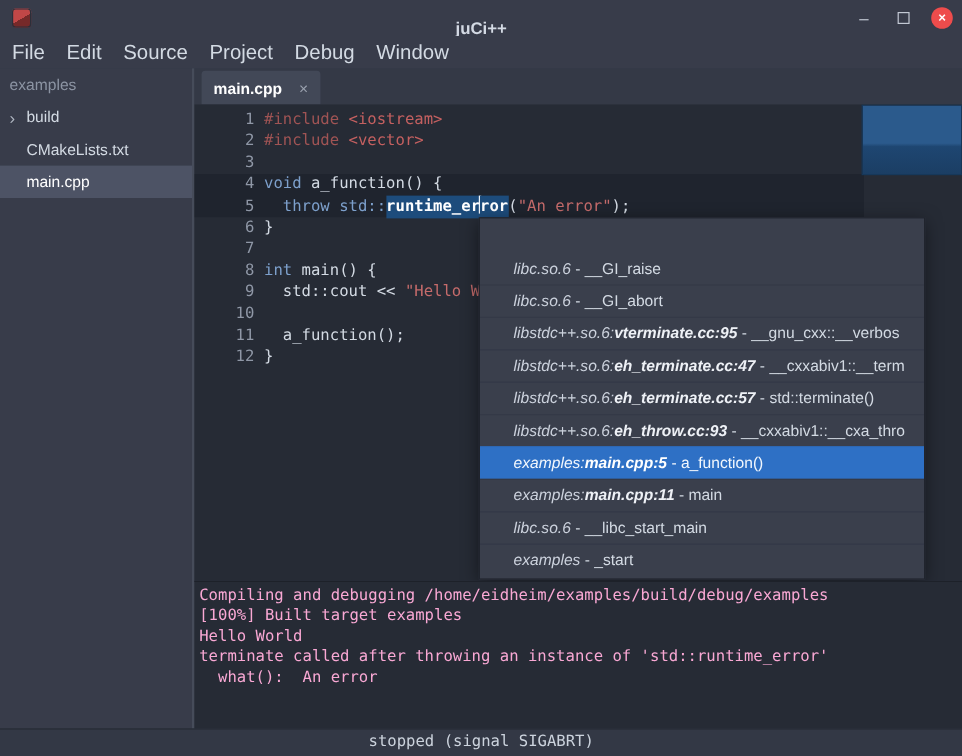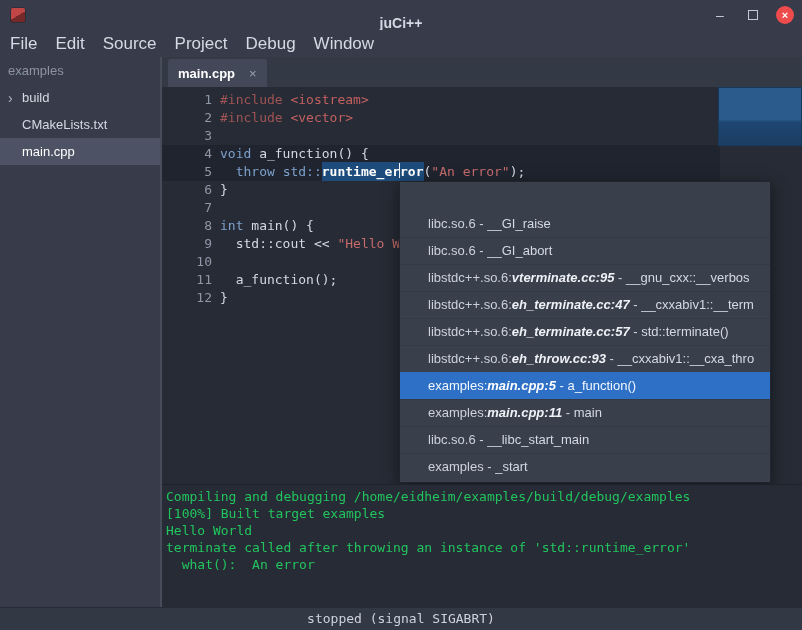--- a/index.html
+++ b/index.html
@@ -54,28 +54,28 @@
            background:linear-gradient(180deg,#2b5a8c 0%,#2b5a8c 55%,#1e4671 60%,#1b3e64 100%);
            border:1px solid #16385a;box-sizing:border-box;}
 
   .popup{position:absolute;left:237px;top:94px;width:372px;height:302px;background:#3a3f4c;
          border:1px solid #20242d;box-sizing:border-box;padding-top:29px;z-index:3;
          box-shadow:0 4px 14px rgba(0,0,0,.5);font-family:"Liberation Sans",sans-serif;overflow:hidden;}
   .prow{height:26px;line-height:26px;padding-left:28px;font-size:13px;color:#d3dae3;
         border-top:1px solid #343947;white-space:pre;overflow:hidden;}
   .prow:first-child{border-top:none;}
   .prow.sel{background:#2e70c5;border-top-color:#2e70c5;}
-  .p-it{color:#ccd2dd;}
+  .p-it{font-style:italic;color:#ccd2dd;}
   .p-b{font-weight:bold;font-style:italic;color:#eef1f6;}
   .p-pl{color:#d3dae3;}
   .prow.sel .p-it,.prow.sel .p-pl{color:#f2f7fd;}
   .prow.sel .p-b{color:#ffffff;}
 
   .terminal{flex:1;background:#262b35;border-top:1px solid #1d2129;padding:3px 0 0 4px;
-            font-family:"DejaVu Sans Mono",monospace;font-size:13px;line-height:17px;color:#22c55e;overflow:hidden;}
+            font-family:"DejaVu Sans Mono",monospace;font-size:13px;line-height:17px;color:#f9a8d4;overflow:hidden;}
   .tl{white-space:pre;height:17px;}
 
   
   .statusbar{position:absolute;left:0;right:0;bottom:0;height:22px;background:#333845;border-top:1px solid #272b35;
              font-family:"DejaVu Sans Mono",monospace;font-size:13px;color:#ccd3dd;}
   .sb-center{position:absolute;left:0;right:0;top:0;text-align:center;line-height:21px;}
   .sb-left{position:absolute;left:8px;top:0;line-height:21px;}
 </style>
 </head>
 <body>

